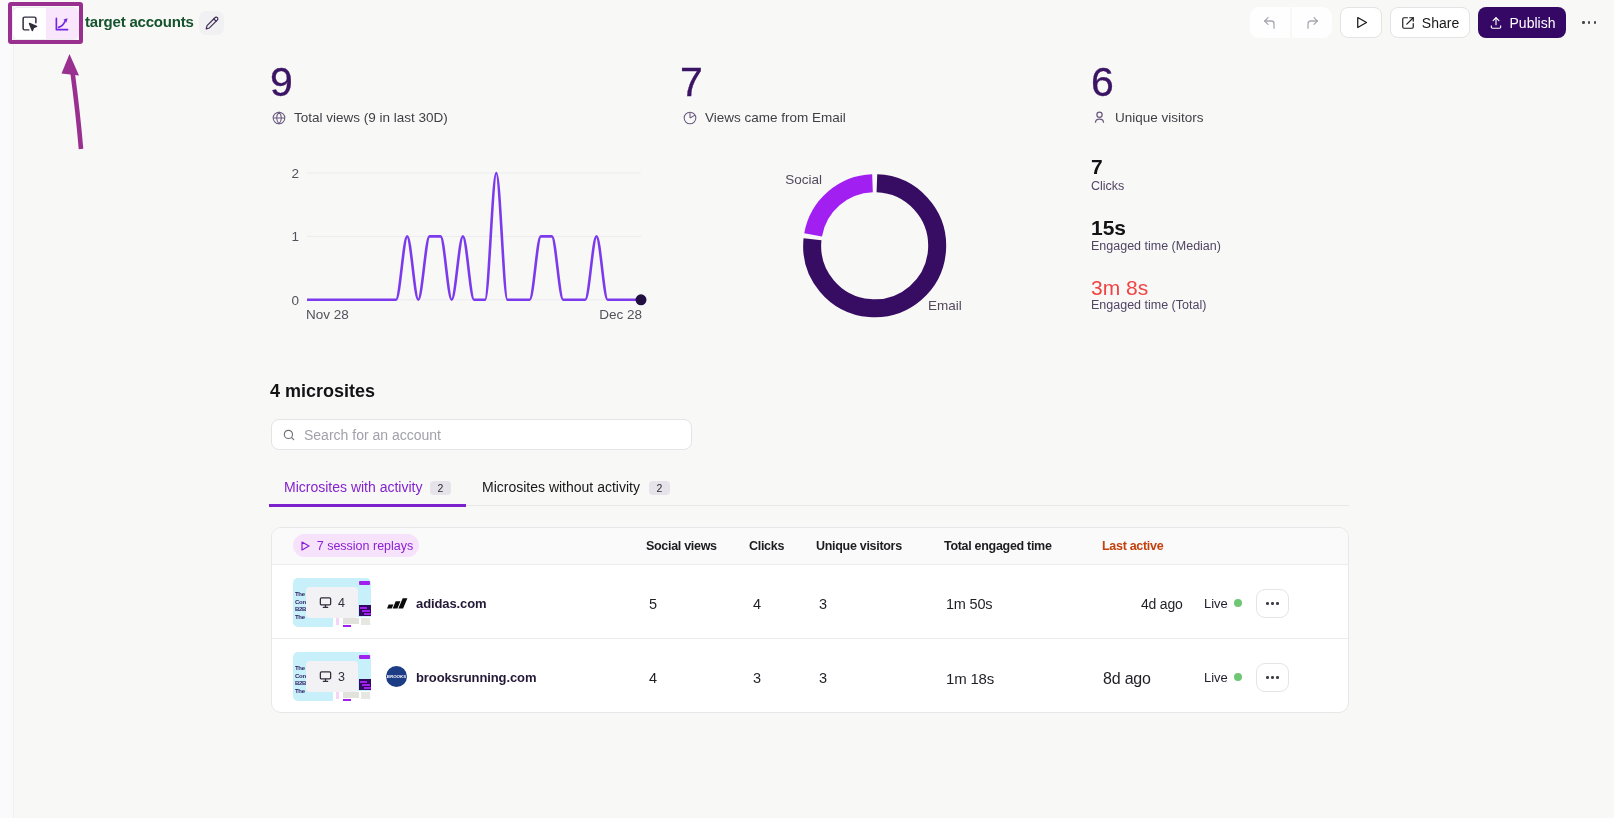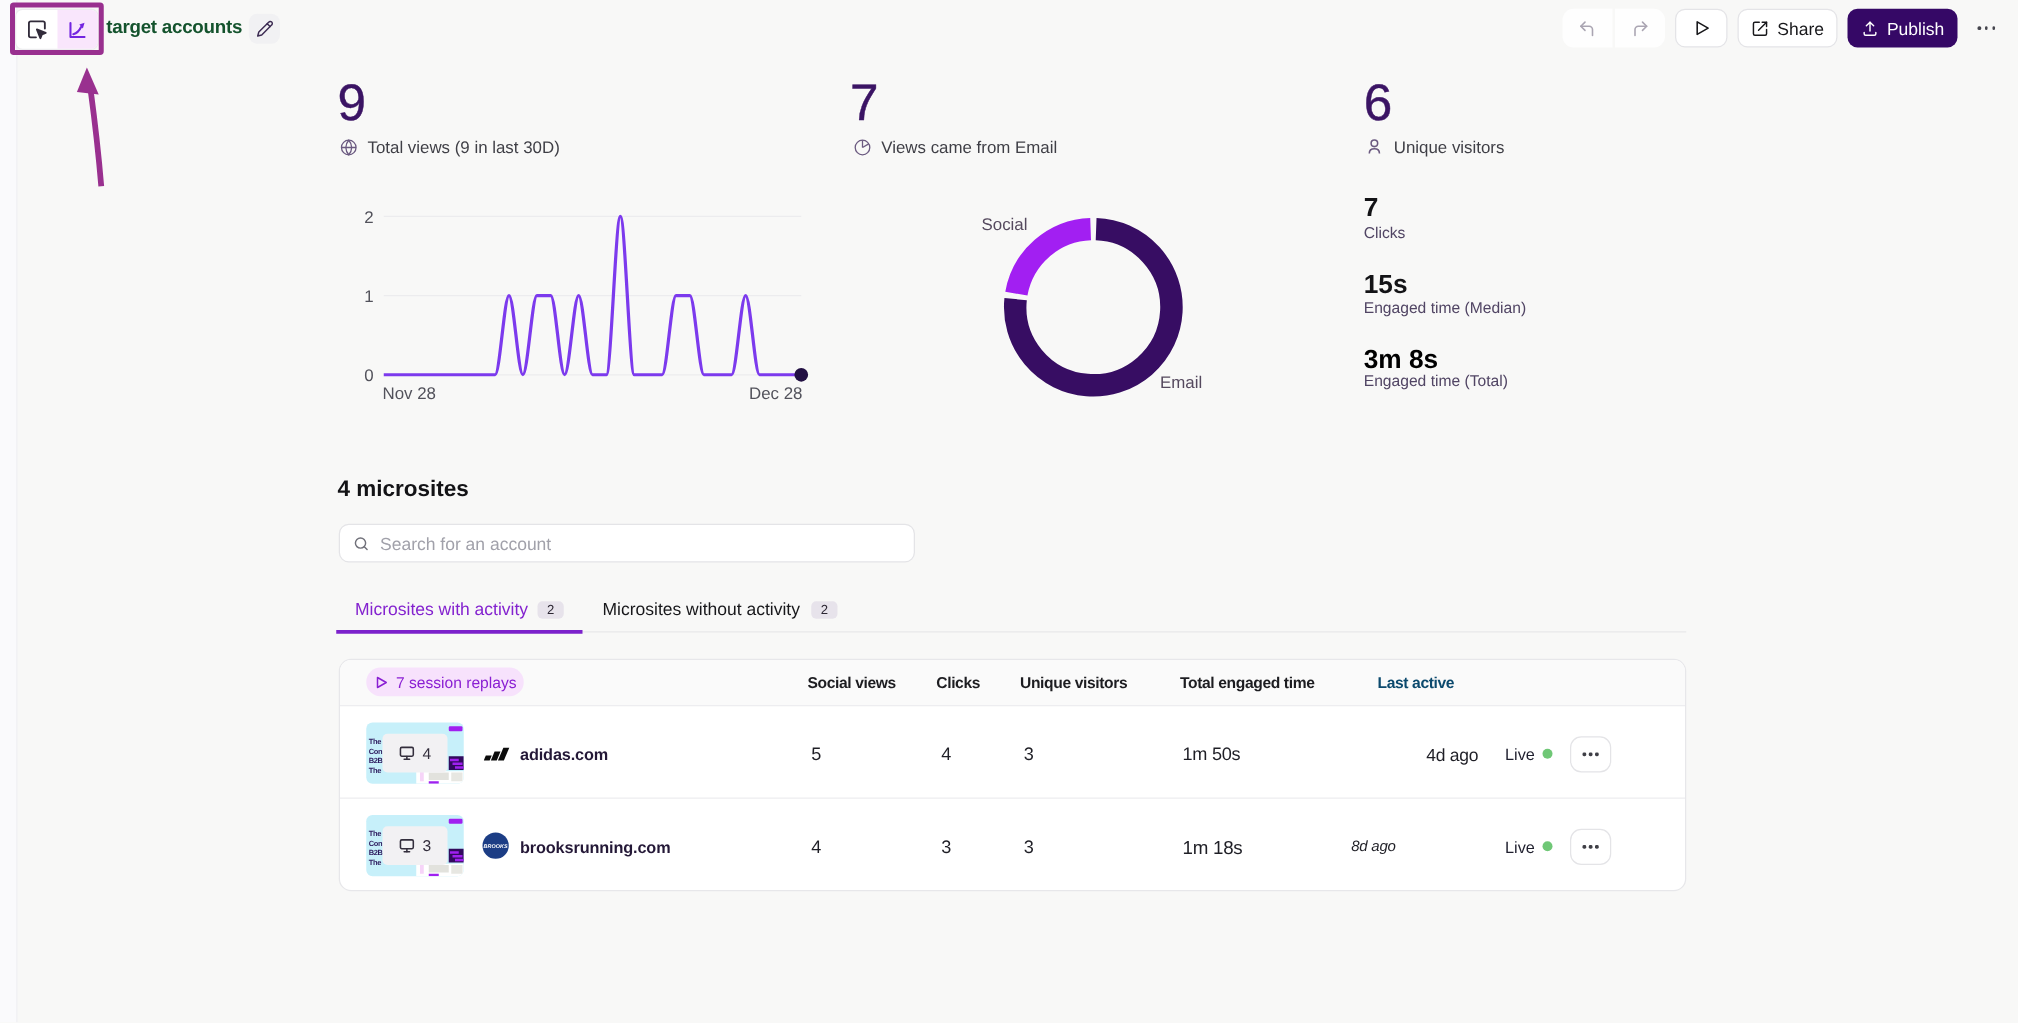--- a/index.html
+++ b/index.html
@@ -144,26 +144,26 @@
   <svg width="15" height="15" viewBox="0 0 24 24" fill="none" stroke="#6b5a80" stroke-width="2">
       <circle cx="12" cy="7.5" r="4.2"></circle>
       <path d="M5.5 20.5c0-3.8 2.8-6 6.5-6s6.5 2.2 6.5 6"></path>
     </svg>
   <span>Unique visitors</span>
 </div>
 <div class="abs" style="left:1091px; top:155px; font-size:21px; font-weight:700; color:#131316;">7</div>
 <div class="abs" style="left:1091px; top:179px; font-size:12.5px; color:#514564;">Clicks</div>
 <div class="abs" style="left:1091px; top:216px; font-size:21px; font-weight:700; color:#131316;">15s</div>
 <div class="abs" style="left:1091px; top:239px; font-size:12.5px; color:#514564;">Engaged time (Median)</div>
-<div class="abs" style="left:1091px; top:276px; font-size:21px; font-weight:700; color:#000000;">3m 8s</div>
+<div class="abs" style="left:1091px; top:276px; font-size:21px; font-weight:400; color:#ef4444;">3m 8s</div>
 <div class="abs" style="left:1091px; top:298px; font-size:12.5px; color:#514564;">Engaged time (Total)</div>
 
 <div class="abs" style="left:270px; top:381px; font-size:18px; font-weight:700; color:#131316;">4 microsites</div>
 
-<div class="abs" style="left:271px; top:419px; width:461px; height:31px; background:#fff; border:1px solid #e4e4e7; border-radius:8px; display:flex; align-items:center; padding:0 10px; gap:8px;">
+<div class="abs" style="left:271px; top:419px; width:421px; height:31px; background:#fff; border:1px solid #e4e4e7; border-radius:8px; display:flex; align-items:center; padding:0 10px; gap:8px;">
   <svg width="14" height="14" viewBox="0 0 24 24" fill="none" stroke="#71717a" stroke-width="2" stroke-linecap="round">
       <circle cx="11" cy="11" r="7"></circle>
       <path d="m20 20-3.5-3.5"></path>
     </svg>
   <span style="font-size:14px; color:#a1a1aa;">Search for an account</span>
 </div>
 
 <div class="abs" style="left:271px; top:505px; width:1078px; height:1px; background:#e7e7ea;"></div>
 <div class="abs" style="left:269px; top:504px; width:197px; height:3px; background:#7c22cc;"></div>
 <div class="abs" style="left:284px; top:479px; font-size:14px; color:#8423cf;">Microsites with activity</div>
@@ -177,21 +177,21 @@
     <div style="position:absolute; left:21px; top:6px; width:126px; height:23px; background:#f7e2fc; border-radius:12px; display:flex; align-items:center; justify-content:center; gap:6px;">
       <svg width="12" height="12" viewBox="0 0 24 24" fill="none" stroke="#8a1fd3" stroke-width="2.4" stroke-linejoin="round">
           <path d="M6 4l14 8-14 8Z"></path>
         </svg>
       <span style="font-size:12.5px; color:#8a1fd3;">7 session replays</span>
     </div>
     <div style="position:absolute; left:374px; top:11px; font-size:12.5px; font-weight:700; letter-spacing:-0.3px; color:#1d1d21;">Social views</div>
     <div style="position:absolute; left:477px; top:11px; font-size:12.5px; font-weight:700; letter-spacing:-0.3px; color:#1d1d21;">Clicks</div>
     <div style="position:absolute; left:544px; top:11px; font-size:12.5px; font-weight:700; letter-spacing:-0.3px; color:#1d1d21;">Unique visitors</div>
     <div style="position:absolute; left:672px; top:11px; font-size:12.5px; font-weight:700; letter-spacing:-0.3px; color:#1d1d21;">Total engaged time</div>
-    <div style="position:absolute; left:830px; top:11px; font-size:12.5px; font-weight:700; letter-spacing:-0.3px; color:#0c4a6e;">Last active</div>
+    <div style="position:absolute; left:830px; top:11px; font-size:12.5px; font-weight:700; letter-spacing:-0.3px; color:#c2410c;">Last active</div>
   </div>
 
   <div style="height:74px; border-bottom:1px solid #ededf0; position:relative;">
     <div class="thumb" style="position:absolute; left:21px; top:13px;">
         <div class="badge"></div>
       <div class="ttext">The<br>Con<br>B2B<br>The</div>
       <div class="block">
           <i style="left:1px;top:2px;width:7px;"></i>
           <i style="left:3px;top:5px;width:8px;"></i>
           <i style="left:5px;top:8px;width:7px;"></i>
@@ -259,21 +259,21 @@
         </div>
       </div>
     <div style="position:absolute; left:114px; top:27px; width:21px; height:21px; border-radius:50%; background:#1c3d85; display:flex; align-items:center; justify-content:center;">
       <span style="font-size:4.3px; color:#fff; font-style:italic; font-weight:700; letter-spacing:0.1px;">BROOKS</span>
     </div>
     <div style="position:absolute; left:144px; top:31px; font-size:13px; font-weight:700; letter-spacing:-0.1px; color:#241837;">brooksrunning.com</div>
     <div style="position:absolute; left:377px; top:31px; font-size:14.5px; letter-spacing:-0.2px; color:#1f1f26;">4</div>
     <div style="position:absolute; left:481px; top:31px; font-size:14.5px; letter-spacing:-0.2px; color:#1f1f26;">3</div>
     <div style="position:absolute; left:547px; top:31px; font-size:14.5px; letter-spacing:-0.2px; color:#1f1f26;">3</div>
     <div style="position:absolute; left:674px; top:31px; font-size:15px; letter-spacing:-0.2px; color:#1f1f26;">1m 18s</div>
-    <div style="position:absolute; left:809px; top:31px; font-size:12px; letter-spacing:-0.2px; color:#1f1f26;font-style:italic;">8d ago</div>
+    <div style="position:absolute; left:831px; top:31px; font-size:16px; letter-spacing:-0.2px; color:#1f1f26;">8d ago</div>
     <div style="position:absolute; left:932px; top:31px; font-size:13px; color:#1f1f2e;">Live</div>
     <div style="position:absolute; left:962px; top:34px; width:8px; height:8px; border-radius:50%; background:#6fc776;"></div>
     <div style="position:absolute; left:984px; top:24px; width:33px; height:29px; border:1px solid #e4e4e7; border-radius:9px; display:flex; align-items:center; justify-content:center; gap:2.6px;">
         <span style="width:2.4px;height:2.4px;border-radius:50%;background:#3f3f46;"></span>
         <span style="width:2.4px;height:2.4px;border-radius:50%;background:#3f3f46;"></span>
         <span style="width:2.4px;height:2.4px;border-radius:50%;background:#3f3f46;"></span>
       </div>
   </div>
 </div>
 

